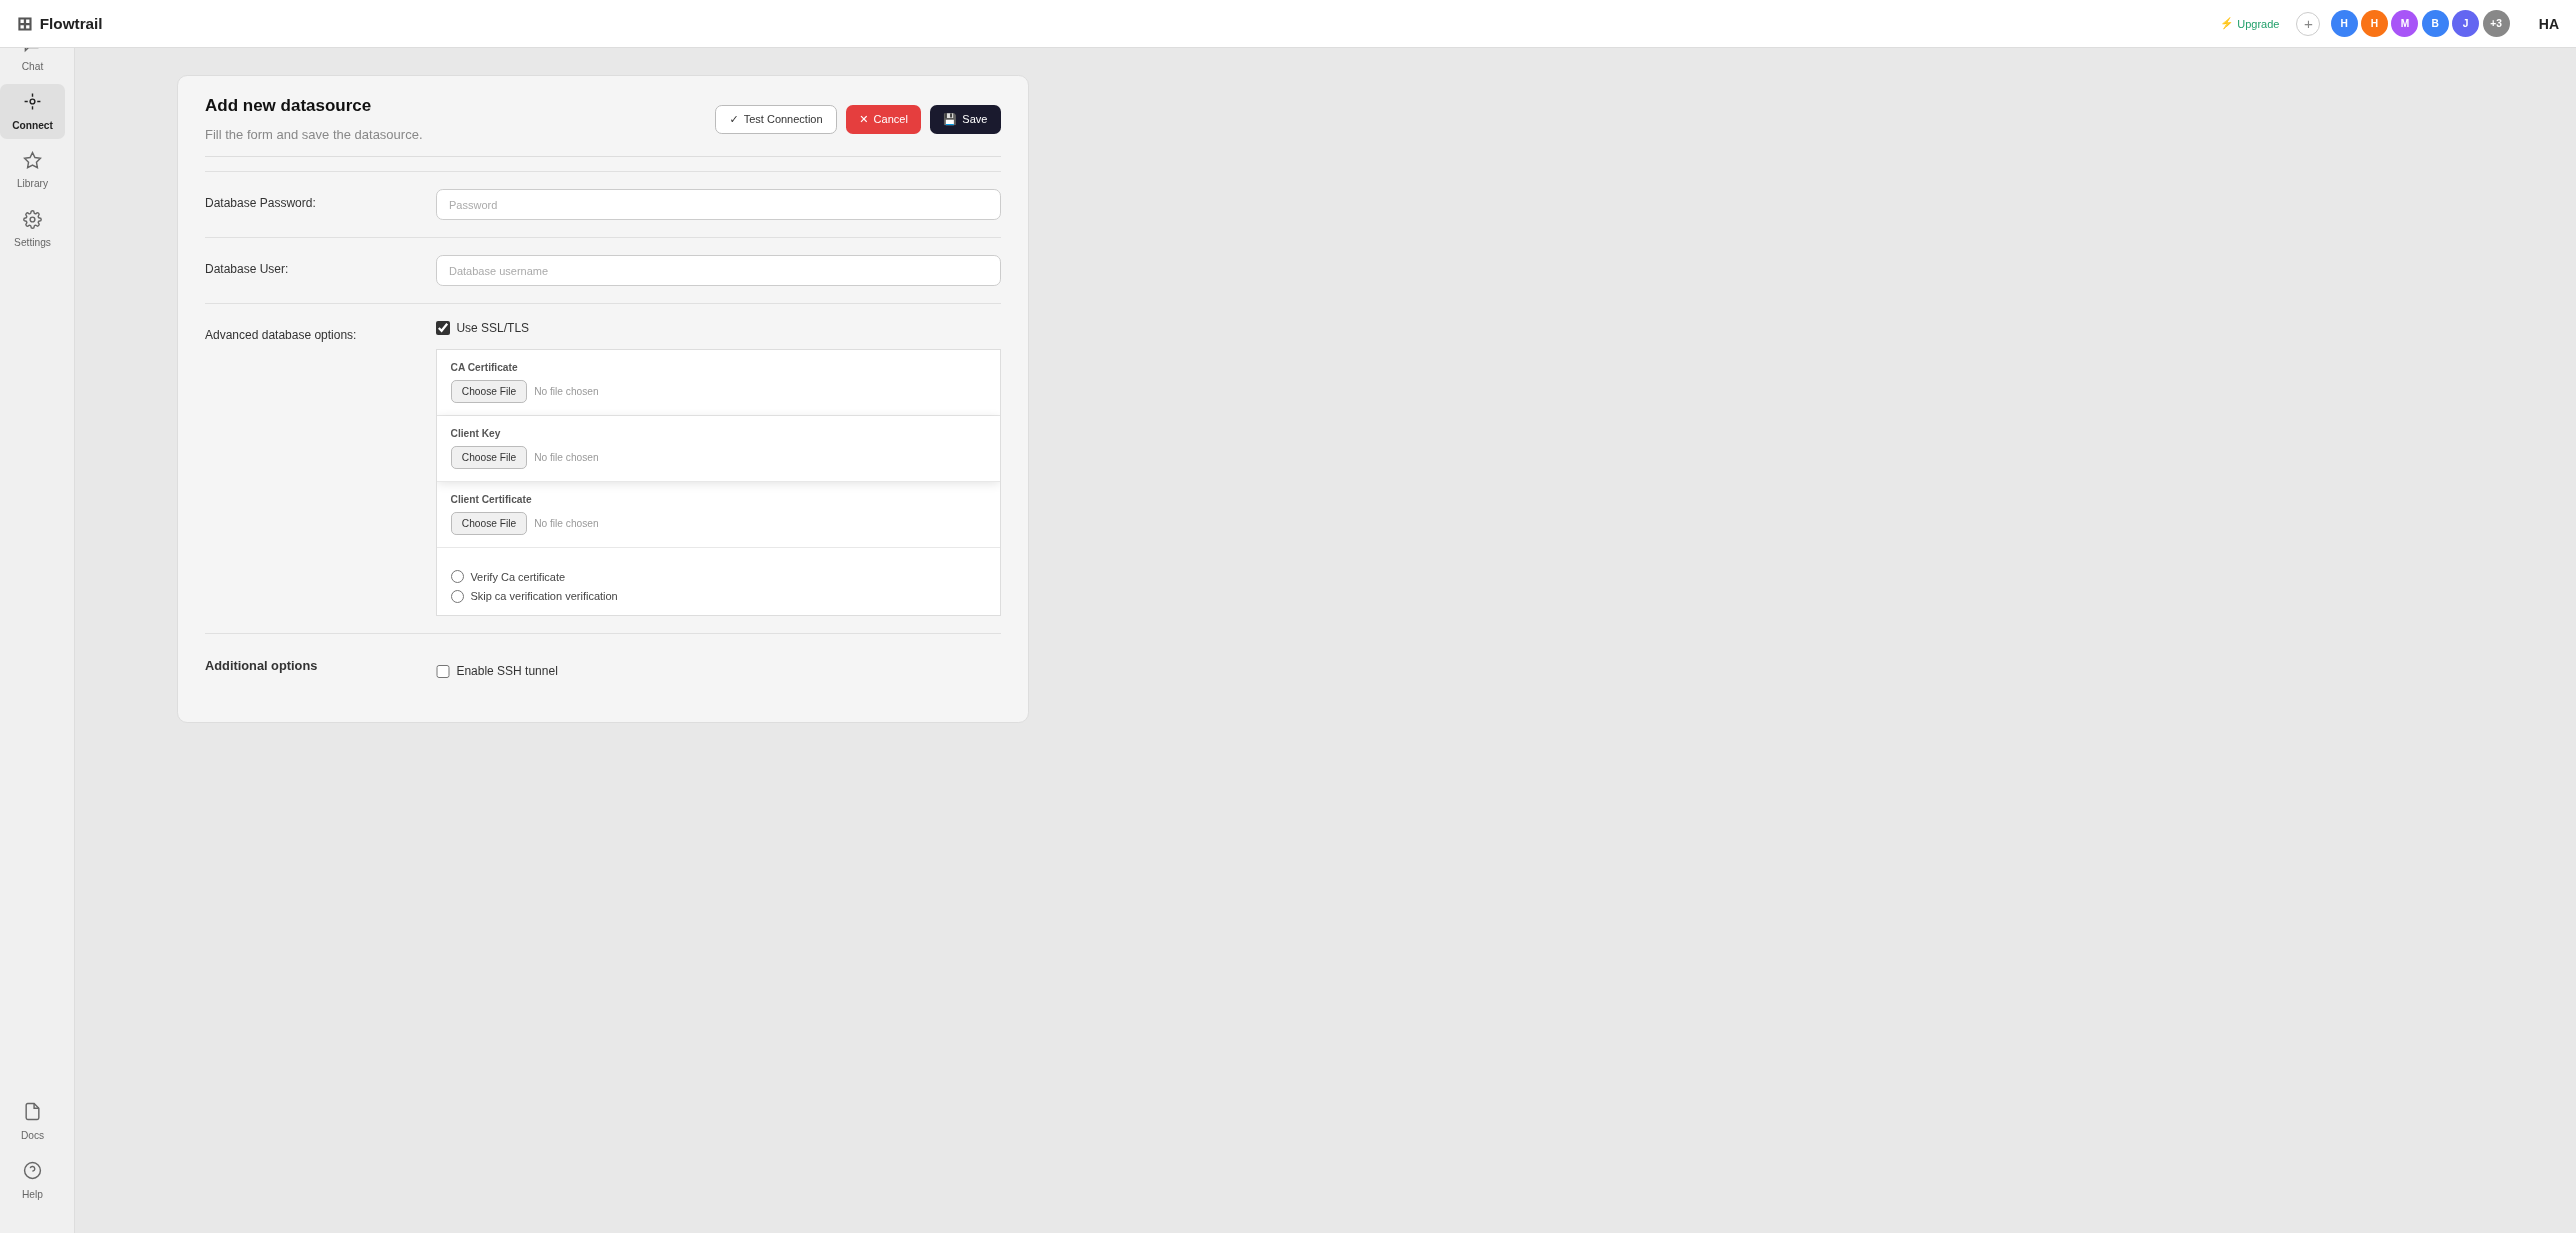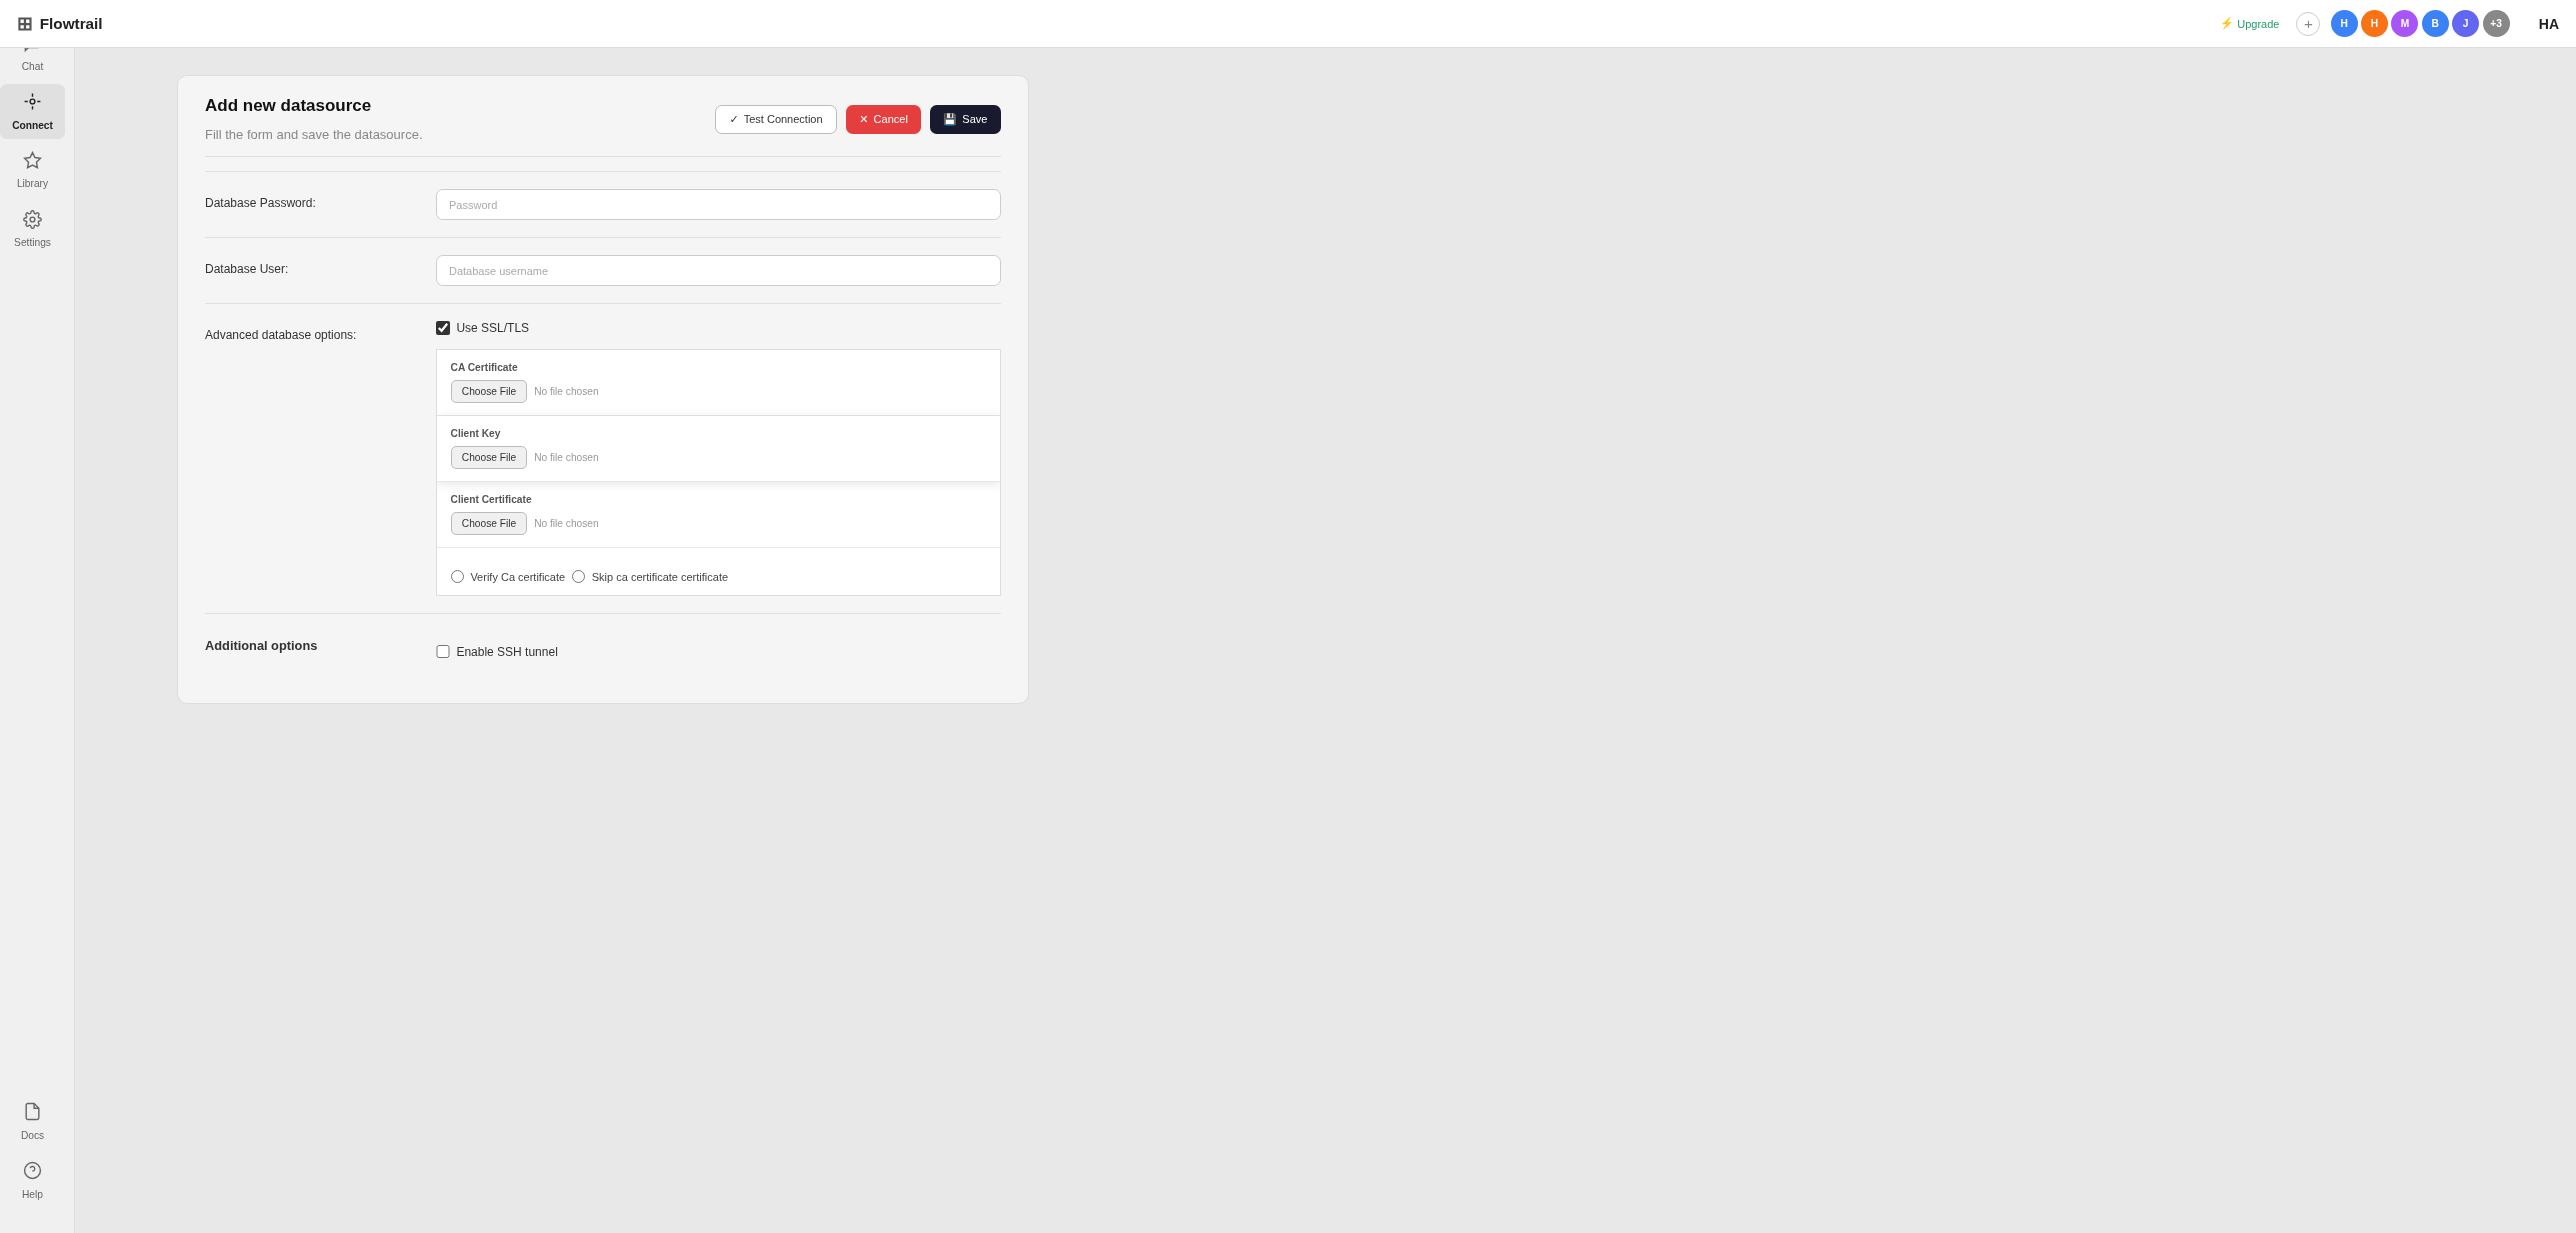--- a/index.html
+++ b/index.html
@@ -249,21 +249,21 @@
       cursor: pointer;
       color: #333;
       white-space: nowrap;
     }
     .file-no-chosen {
       font-size: 10.2px;
       color: #999;
       text-align: center;
     }
 
-    .radio-options { margin-top: 10.2px; display: flex; flex-direction: row; gap: 6.8px; }
+    .radio-options { margin-top: 10.2px; display: flex; flex-direction: column; gap: 6.8px; }
     .radio-row {
       display: flex;
       align-items: center;
       gap: 6.8px;
       font-size: 11px;
       color: #444;
       cursor: pointer;
     }
 
     
@@ -443,21 +443,21 @@
             </div>
 
             <div class="ssl-field">
               <div class="radio-options">
                 <label class="radio-row">
                   <input type="radio" name="ca-verify" style="">
                   <span>Verify Ca certificate</span>
                 </label>
                 <label class="radio-row">
                   <input type="radio" name="ca-verify" style="">
-                  <span>Skip ca certificate certificate</span>
+                  <span>Skip ca verification verification</span>
                 </label>
               </div>
             </div>
           </div>
         </div>
       </div>
 
       <div class="form-row">
         <div class="form-label">
           <span class="additional-label">Additional options</span>

